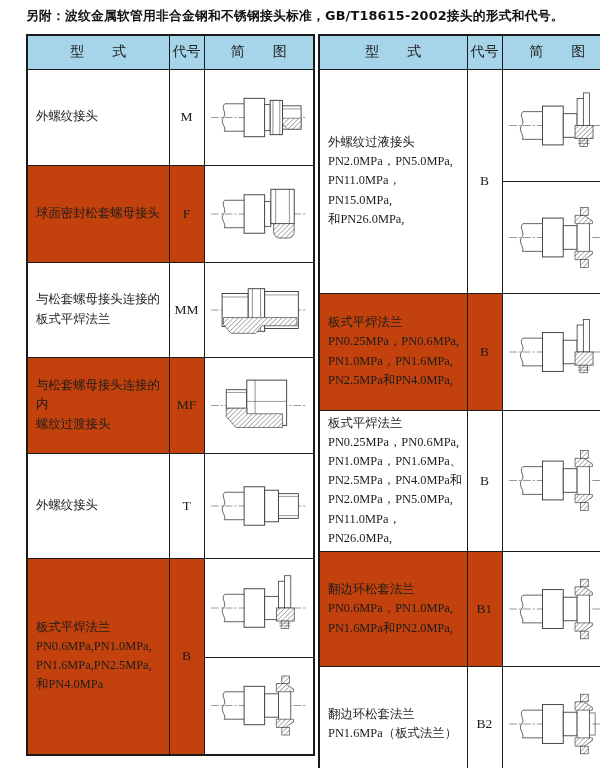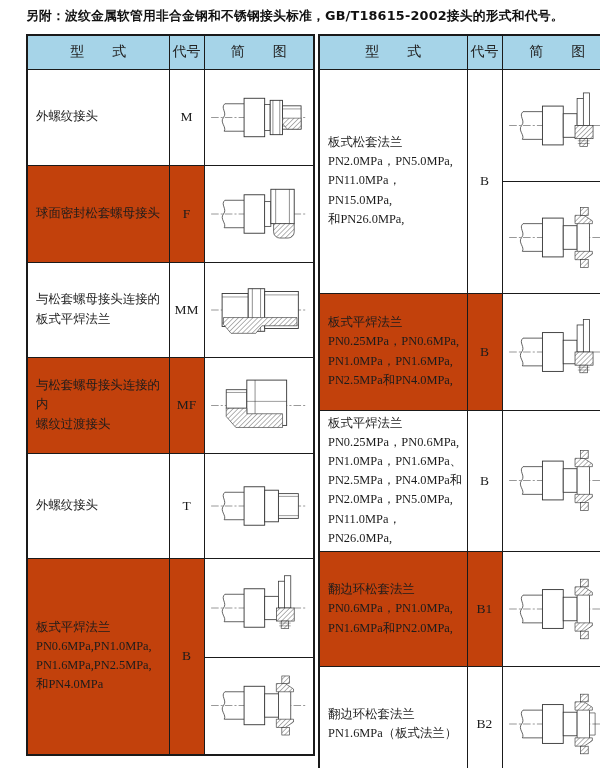--- a/index.html
+++ b/index.html
@@ -221,21 +221,21 @@
           <col style="width:35px">
           <col style="width:111px">
         </colgroup>
       <tbody>
         <tr class="hdr" style="height:34px">
           <td>型　　式</td>
           <td>代号</td>
           <td>简　　图</td>
         </tr>
         <tr style="height:112px">
-          <td class="type" rowspan="2">板式松套法兰
+          <td class="type" rowspan="2">外螺纹过液接头
 PN2.0MPa，PN5.0MPa,
 PN11.0MPa，PN15.0MPa,
 和PN26.0MPa,</td>
           <td class="code" rowspan="2">B</td>
           <td class="diag">
               <svg viewBox="0 0 150 100" width="104" height="105" preserveAspectRatio="xMidYMid meet">
                 <defs>
                   <pattern id="h7" width="5" height="5" patternUnits="userSpaceOnUse" patternTransform="rotate(45)">
                     <rect width="5" height="5" fill="#fff"></rect>
                     <line x1="0" y1="0" x2="0" y2="5" stroke="#555" stroke-width="1.3"></line>

